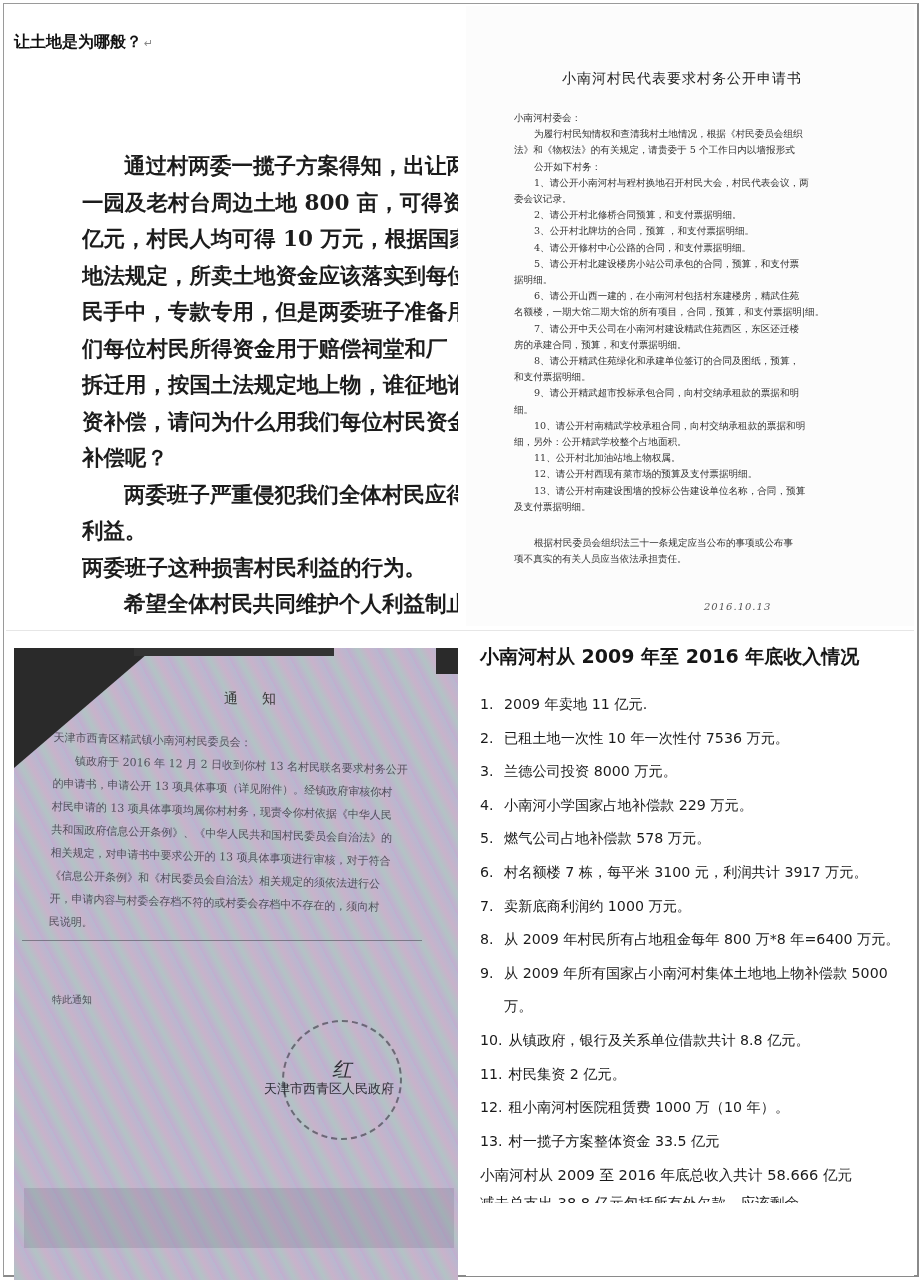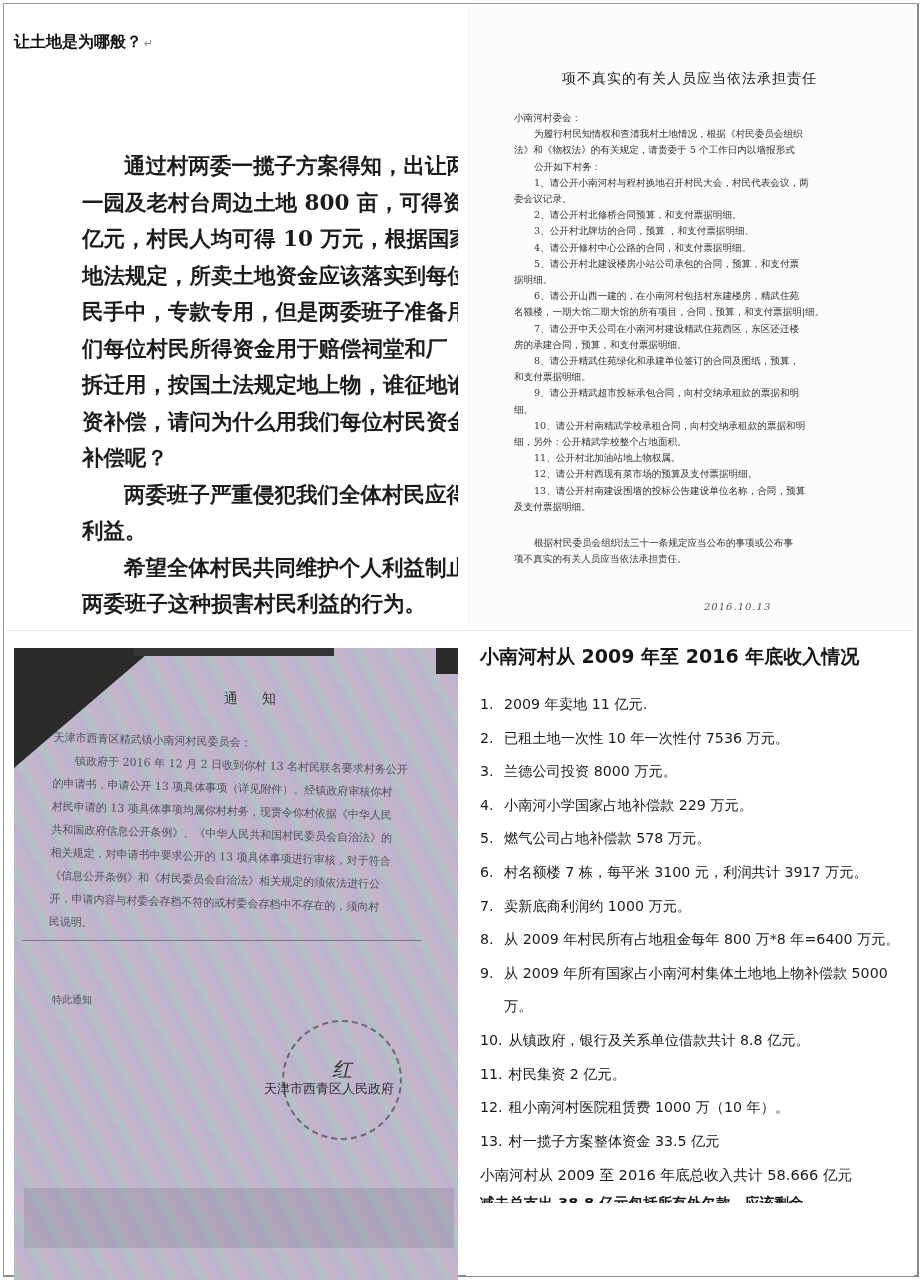--- a/index.html
+++ b/index.html
@@ -47,21 +47,21 @@
 
   
   .p4 { position: absolute; left: 466px; top: 636px; width: 448px; height: 640px; background: #fff; overflow: hidden; }
   .p4 .title { position: absolute; left: 14px; top: 8px; font-family: "DejaVu Sans", sans-serif; font-size: 19px; font-weight: bold; color: #161616; white-space: nowrap; letter-spacing: 0px; }
   .p4 .list { position: absolute; left: 14px; top: 52px; width: 430px; font-family: "DejaVu Sans", sans-serif; font-size: 14.2px; color: #1a1a1a; }
   .p4 .item { display: flex; line-height: 33.6px; }
   .p4 .item .num { flex: 0 0 auto; min-width: 24px; padding-right: 6px; }
   .p4 .item .txt { flex: 1; }
   .p4 .item.wrap .txt { line-height: 33.6px; }
   .p4 .summary { font-family: "DejaVu Sans", sans-serif; font-size: 14.6px; line-height: 33px; color: #1a1a1a; white-space: nowrap; }
-  .p4 .cutoff { font-family: "DejaVu Sans", sans-serif; font-size: 14.6px; color: #1a1a1a; white-space: nowrap; height: 12px; overflow: hidden; line-height: 24px; font-weight: bold; }
+  .p4 .cutoff { font-family: "DejaVu Sans", sans-serif; font-size: 14.6px; color: #1a1a1a; white-space: nowrap; height: 12px; overflow: hidden; line-height: 24px; }
 
   .sep-h { position: absolute; left: 6px; top: 630px; width: 908px; height: 1px; background: #e6e6e6; }
 </style>
 </head>
 <body>
 
 <div class="frame"></div>
 
 <section class="p1">
   <div class="caption">
@@ -72,27 +72,27 @@
     <div class="line">一园及老村台周边土地 800 亩，可得资金</div>
     <div class="line">亿元，村民人均可得 10 万元，根据国家</div>
     <div class="line">地法规定，所卖土地资金应该落实到每位</div>
     <div class="line">民手中，专款专用，但是两委班子准备用</div>
     <div class="line">们每位村民所得资金用于赔偿祠堂和厂</div>
     <div class="line">拆迁用，按国土法规定地上物，谁征地谁</div>
     <div class="line">资补偿，请问为什么用我们每位村民资金</div>
     <div class="line">补偿呢？</div>
     <div class="line indent">两委班子严重侵犯我们全体村民应得</div>
     <div class="line">利益。</div>
+    <div class="line">两委班子这种损害村民利益的行为。</div>
     <div class="line indent">希望全体村民共同维护个人利益制止</div>
-    <div class="line">两委班子这种损害村民利益的行为。</div>
   </div>
 </section>
 
 <section class="p2">
-  <div class="title">项不真实的有关人员应当依法承担责任</div>
+  <div class="title">小南河村民代表要求村务公开申请书</div>
   <div class="body">
     <div class="ln">小南河村委会：</div>
     <div class="ln in">为履行村民知情权和查清我村土地情况，根据《村民委员会组织</div>
     <div class="ln">法》和《物权法》的有关规定，请贵委于 5 个工作日内以墙报形式</div>
     <div class="ln in">公开如下村务：</div>
 
     <div class="ln in">1、请公开小南河村与程村换地召开村民大会，村民代表会议，两</div>
     <div class="ln">委会议记录。</div>
     <div class="ln in">2、请公开村北修桥合同预算，和支付票据明细。</div>
     <div class="ln in">3、公开村北牌坊的合同，预算 ，和支付票据明细。</div>

